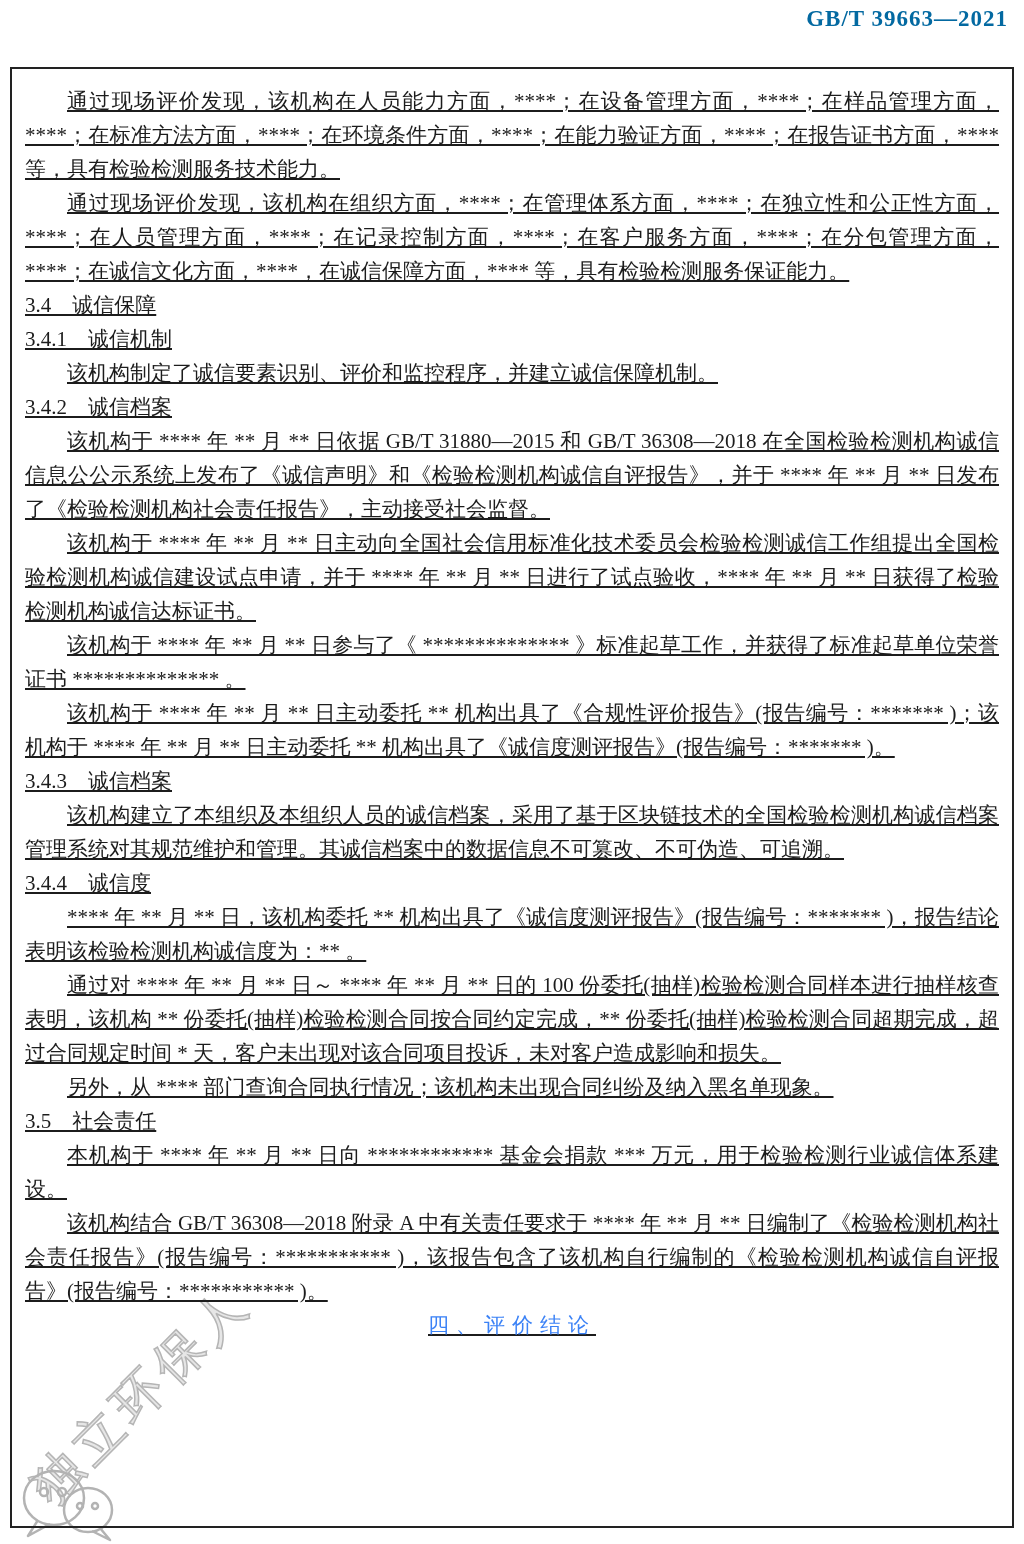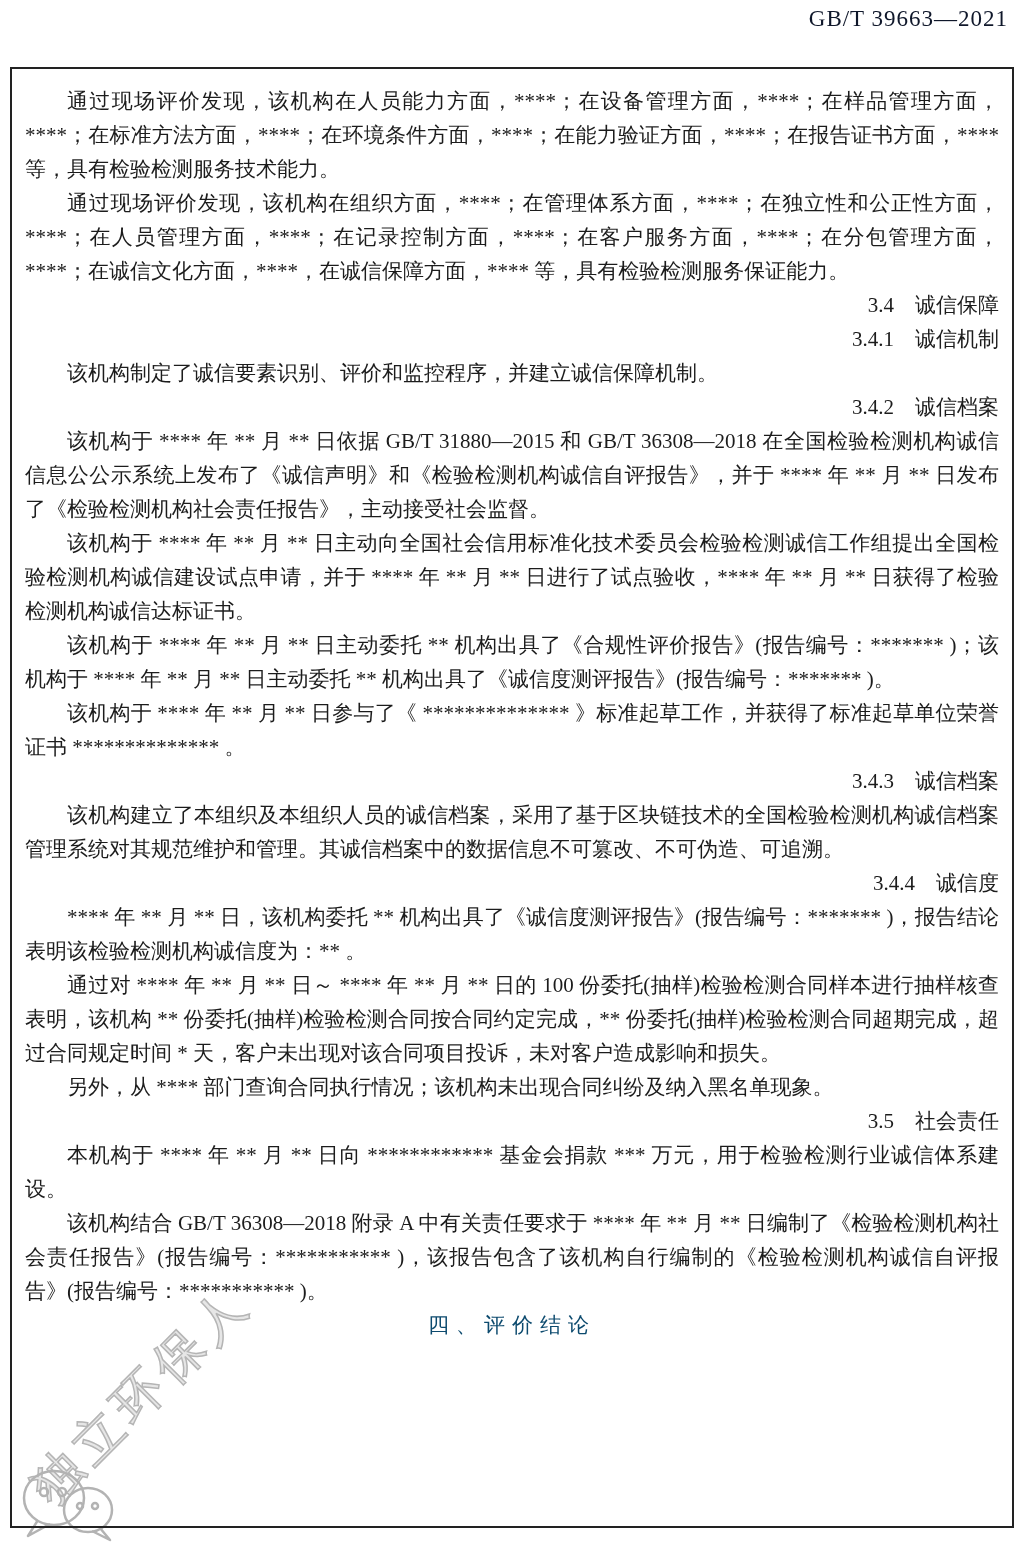--- a/index.html
+++ b/index.html
@@ -10,24 +10,24 @@
     color: #1c1c1c;
     position: relative;
     overflow: hidden;
   }
   .page { position: absolute; inset: 0; }
 
   .std-code {
     position: absolute;
     top: 6px; right: 16px;
     font-size: 23px;
-    font-weight: normal;
+    font-weight: bold;
     letter-spacing: 1px;
     font-family: "Liberation Serif", "DejaVu Serif", serif;
-    color: #0f172a;
+    color: #0369a1;
   }
 
   
   .watermark {
     position: absolute;
     left: 0; top: 0; width: 100%; height: 100%;
     z-index: 0;
     pointer-events: none;
   }
   .wm-text {
@@ -49,46 +49,47 @@
 
   .content-box {
     position: absolute;
     left: 10px; top: 67px;
     width: 1004px; height: 1461px;
     border: 2px solid #222222;
     box-sizing: border-box;
     padding: 15px 13px 0 13px;
     background: transparent;
     z-index: 1;
+    text-decoration: underline;
   }
 
   .content-box p, .content-box h3, .content-box h2 {
     margin: 0;
     font-size: 21px;
     line-height: 34px;
     font-weight: normal;
   }
   .body-para {
     text-indent: 2em;
     text-align: justify;
   }
   .section-heading {
     text-indent: 0;
-    text-align: right;
+    text-align: left;
     font-size: 21px;
   }
   .chapter-heading {
     text-align: center;
     font-family: "Liberation Sans", "DejaVu Sans", sans-serif;
     font-weight: bold;
     font-size: 31px;
     line-height: 46px;
     letter-spacing: 7px;
     margin: 25px 0 17px 0;
-    color: #0c4a6e;
+    color: #3b82f6;
   }
 </style>
 </head>
 <body>
 
 <div class="page">
 
   <div class="std-code">GB/T 39663—2021</div>
 
   <div class="watermark">
@@ -116,23 +117,23 @@
     <h3 class="section-heading">3.4.1　诚信机制</h3>
 
     <p class="body-para">该机构制定了诚信要素识别、评价和监控程序，并建立诚信保障机制。</p>
 
     <h3 class="section-heading">3.4.2　诚信档案</h3>
 
     <p class="body-para">该机构于 **** 年 ** 月 ** 日依据 GB/T 31880—2015 和 GB/T 36308—2018 在全国检验检测机构诚信信息公公示系统上发布了《诚信声明》和《检验检测机构诚信自评报告》，并于 **** 年 ** 月 ** 日发布了《检验检测机构社会责任报告》，主动接受社会监督。</p>
 
     <p class="body-para">该机构于 **** 年 ** 月 ** 日主动向全国社会信用标准化技术委员会检验检测诚信工作组提出全国检验检测机构诚信建设试点申请，并于 **** 年 ** 月 ** 日进行了试点验收，**** 年 ** 月 ** 日获得了检验检测机构诚信达标证书。</p>
 
+    <p class="body-para">该机构于 **** 年 ** 月 ** 日参与了《 ************** 》标准起草工作，并获得了标准起草单位荣誉证书 ************** 。</p>
+
     <p class="body-para">该机构于 **** 年 ** 月 ** 日主动委托 ** 机构出具了《合规性评价报告》(报告编号：******* )；该机构于 **** 年 ** 月 ** 日主动委托 ** 机构出具了《诚信度测评报告》(报告编号：******* )。</p>
-
-    <p class="body-para">该机构于 **** 年 ** 月 ** 日参与了《 ************** 》标准起草工作，并获得了标准起草单位荣誉证书 ************** 。</p>
 
     <h3 class="section-heading">3.4.3　诚信档案</h3>
 
     <p class="body-para">该机构建立了本组织及本组织人员的诚信档案，采用了基于区块链技术的全国检验检测机构诚信档案管理系统对其规范维护和管理。其诚信档案中的数据信息不可篡改、不可伪造、可追溯。</p>
 
     <h3 class="section-heading">3.4.4　诚信度</h3>
 
     <p class="body-para">**** 年 ** 月 ** 日，该机构委托 ** 机构出具了《诚信度测评报告》(报告编号：******* )，报告结论表明该检验检测机构诚信度为：** 。</p>
 
 

